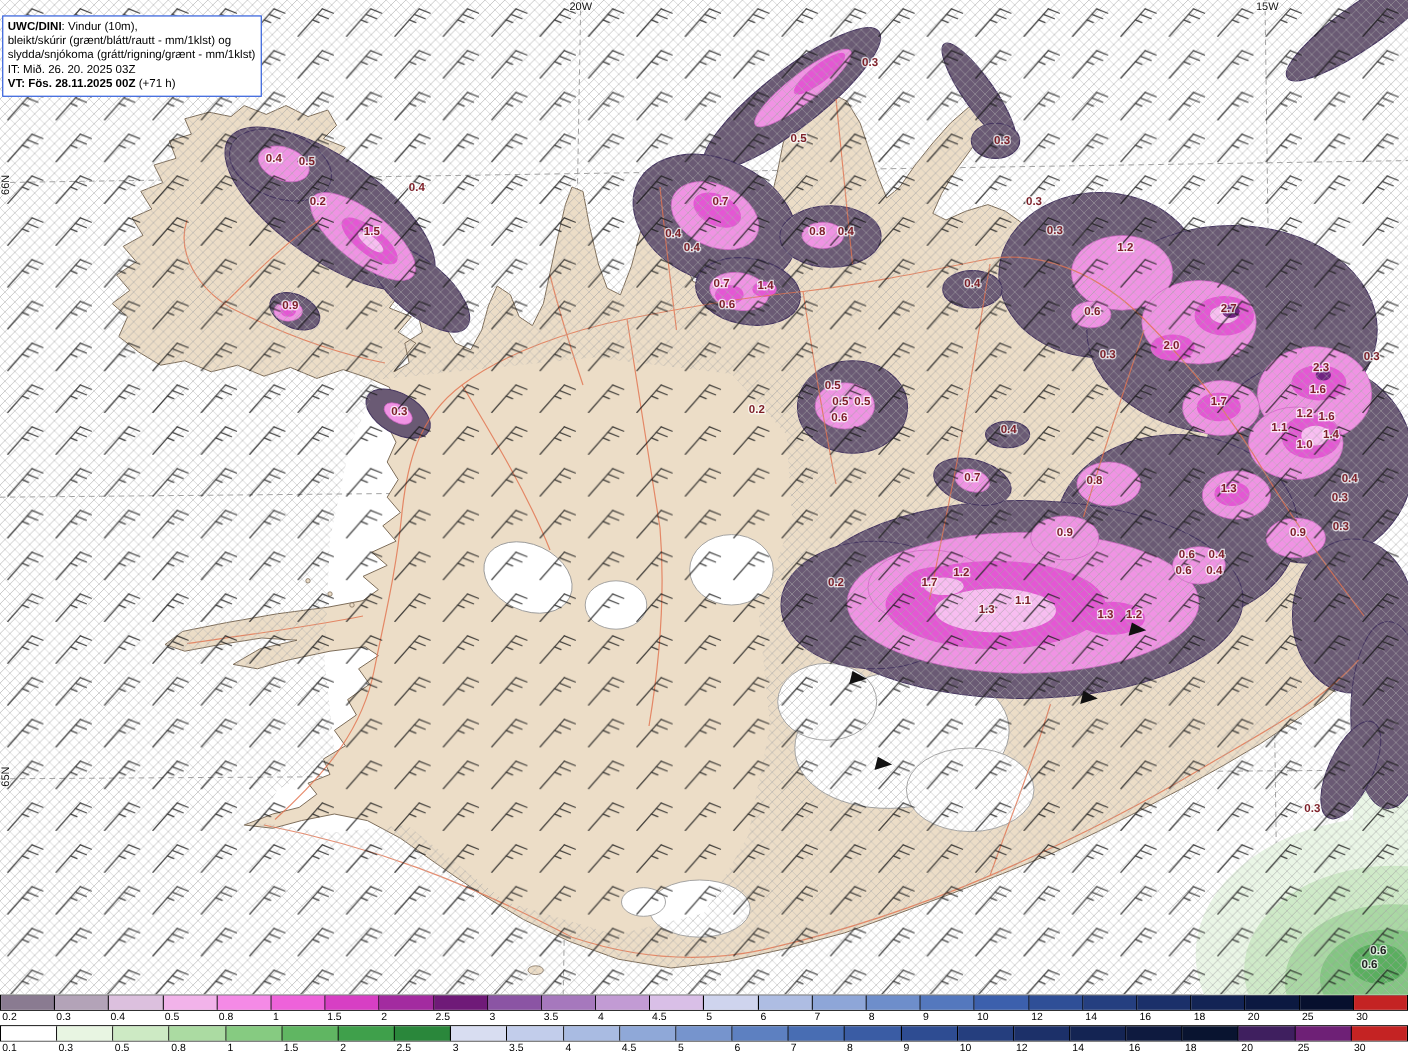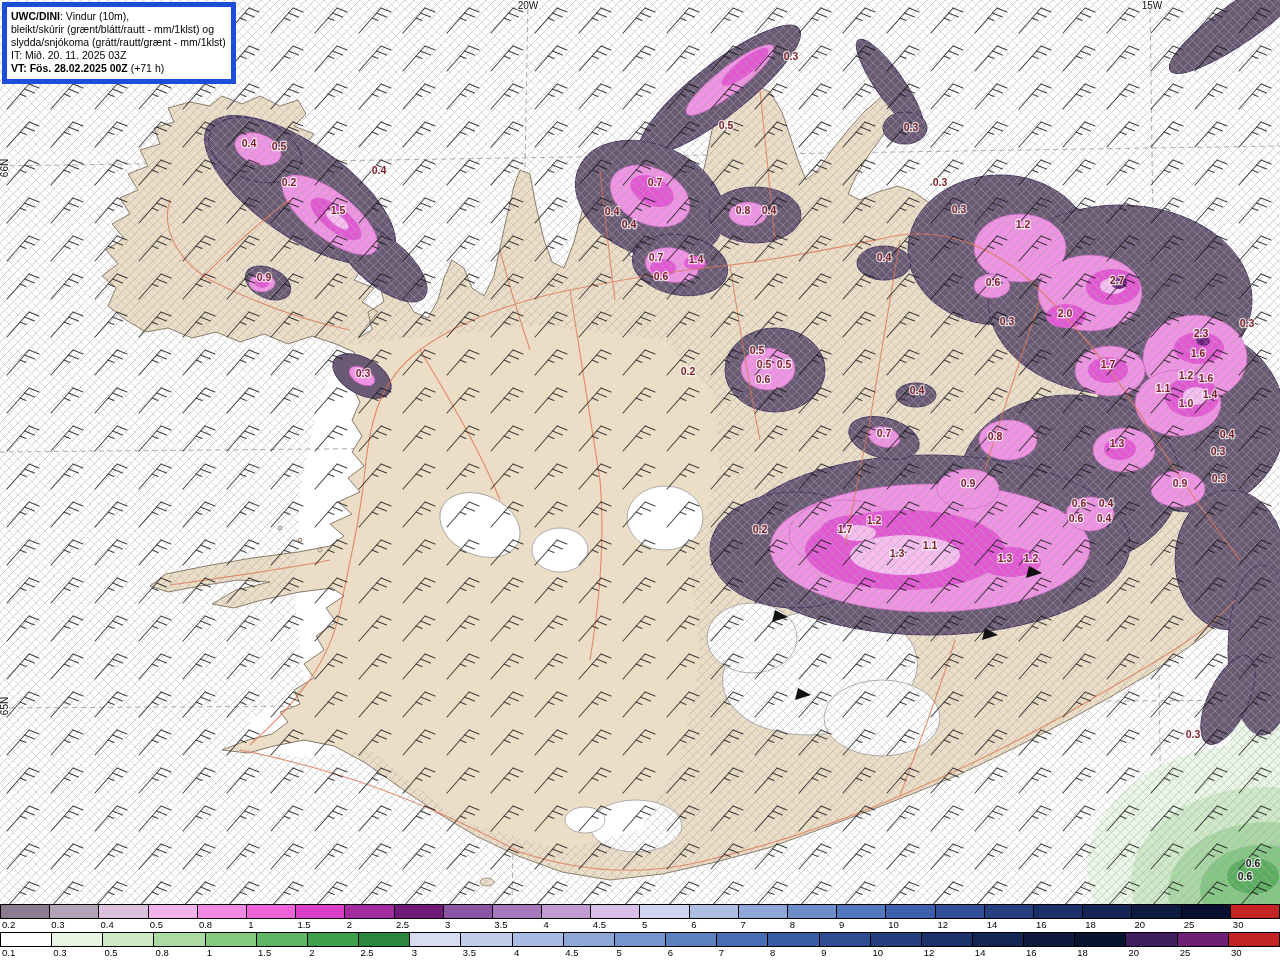--- a/index.html
+++ b/index.html
@@ -1,21 +1,21 @@
 <!DOCTYPE html>
 <html><head>
 <meta charset="utf-8">
 <style>
   *{margin:0;padding:0;box-sizing:border-box}
   html,body{width:1280px;height:960px;overflow:hidden;background:#fff;
     font-family:"Liberation Sans",sans-serif;color:#000}
   .stage{position:relative;width:1280px;height:804px}
   .map-wrap{position:relative;width:1280px;height:904px;background:#fff}
   svg.map{display:block;width:1280px;height:904px}
-  .legend{position:absolute;top:2px;left:2px;background:#fff;border:5px solid #1d4ed8;
+  .legend{position:absolute;top:14px;left:2px;background:#fff;border:1px solid #1d4ed8;
     padding:3px 5px 4px 4px;font-size:10.5px;line-height:13px;z-index:5;white-space:nowrap}
   .legend .b{font-weight:bold}
   .bars{width:1280px;background:#fff}
   .cbRow{display:flex;width:1280px;height:15px;border:1px solid #000}
   .cbCell{flex:1;border-right:1px solid #000}
   .cbCell:last-child{border-right:none}
   .cbLabels{display:flex;width:1280px;height:13px;background:#fff}
   .cbLabel{flex:1;font-size:9.5px;line-height:12px;padding-left:2px;overflow:hidden}
   .vlab{font:bold 10.5px "Liberation Sans",sans-serif;paint-order:stroke;
     stroke:#ffffff;stroke-width:2.4px;stroke-opacity:.72}
@@ -268,23 +268,23 @@
           <text x="1031" y="562" text-anchor="middle" class="vlab" style="fill: rgb(125, 31, 40);">1.2</text>
           <text x="1193" y="738" text-anchor="middle" class="vlab" style="fill: rgb(125, 31, 40);">0.3</text>
           <text x="1253" y="867" text-anchor="middle" class="vlab" style="fill: rgb(34, 34, 34);">0.6</text>
           <text x="1245" y="880" text-anchor="middle" class="vlab" style="fill: rgb(34, 34, 34);">0.6</text>
         </g>
     </svg>
 
     <div class="legend">
       <div><span class="b">UWC/DINI</span><span>: Vindur (10m),</span></div>
       <div>bleikt/skúrir (grænt/blátt/rautt - mm/1klst) og</div>
-      <div>slydda/snjókoma (grátt/rautt/grænt - mm/1klst)</div>
-      <div>IT: Mið. 20. 11. 2025 03Z</div>
-      <div><span class="b">VT: Fös. 28.02.2025 00Z</span><span> (+71 h)</span></div>
+      <div>slydda/snjókoma (grátt/rigning/grænt - mm/1klst)</div>
+      <div>IT: Mið. 26. 20. 2025 03Z</div>
+      <div><span class="b">VT: Fös. 28.11.2025 00Z</span><span> (+71 h)</span></div>
     </div>
   </div>
 
   <div class="bars">
     <div class="cbRow">
         <div class="cbCell" style="background: rgb(138, 123, 145);"></div>
         <div class="cbCell" style="background: rgb(179, 163, 184);"></div>
         <div class="cbCell" style="background: rgb(220, 192, 222);"></div>
         <div class="cbCell" style="background: rgb(242, 179, 234);"></div>
         <div class="cbCell" style="background: rgb(244, 138, 230);"></div>

